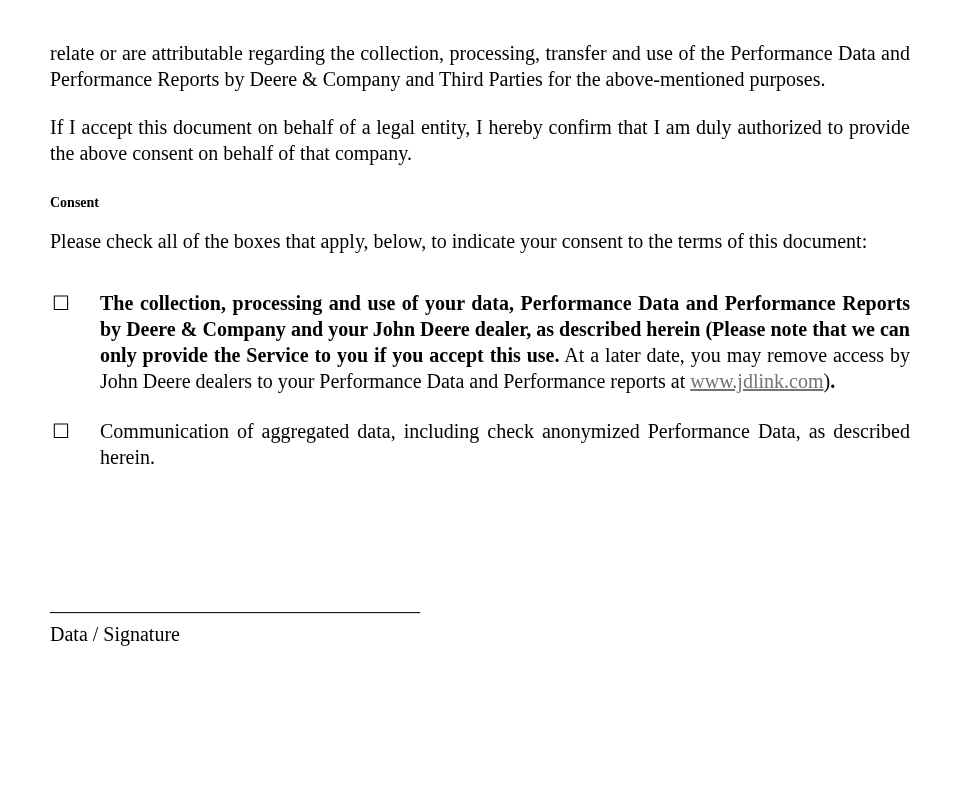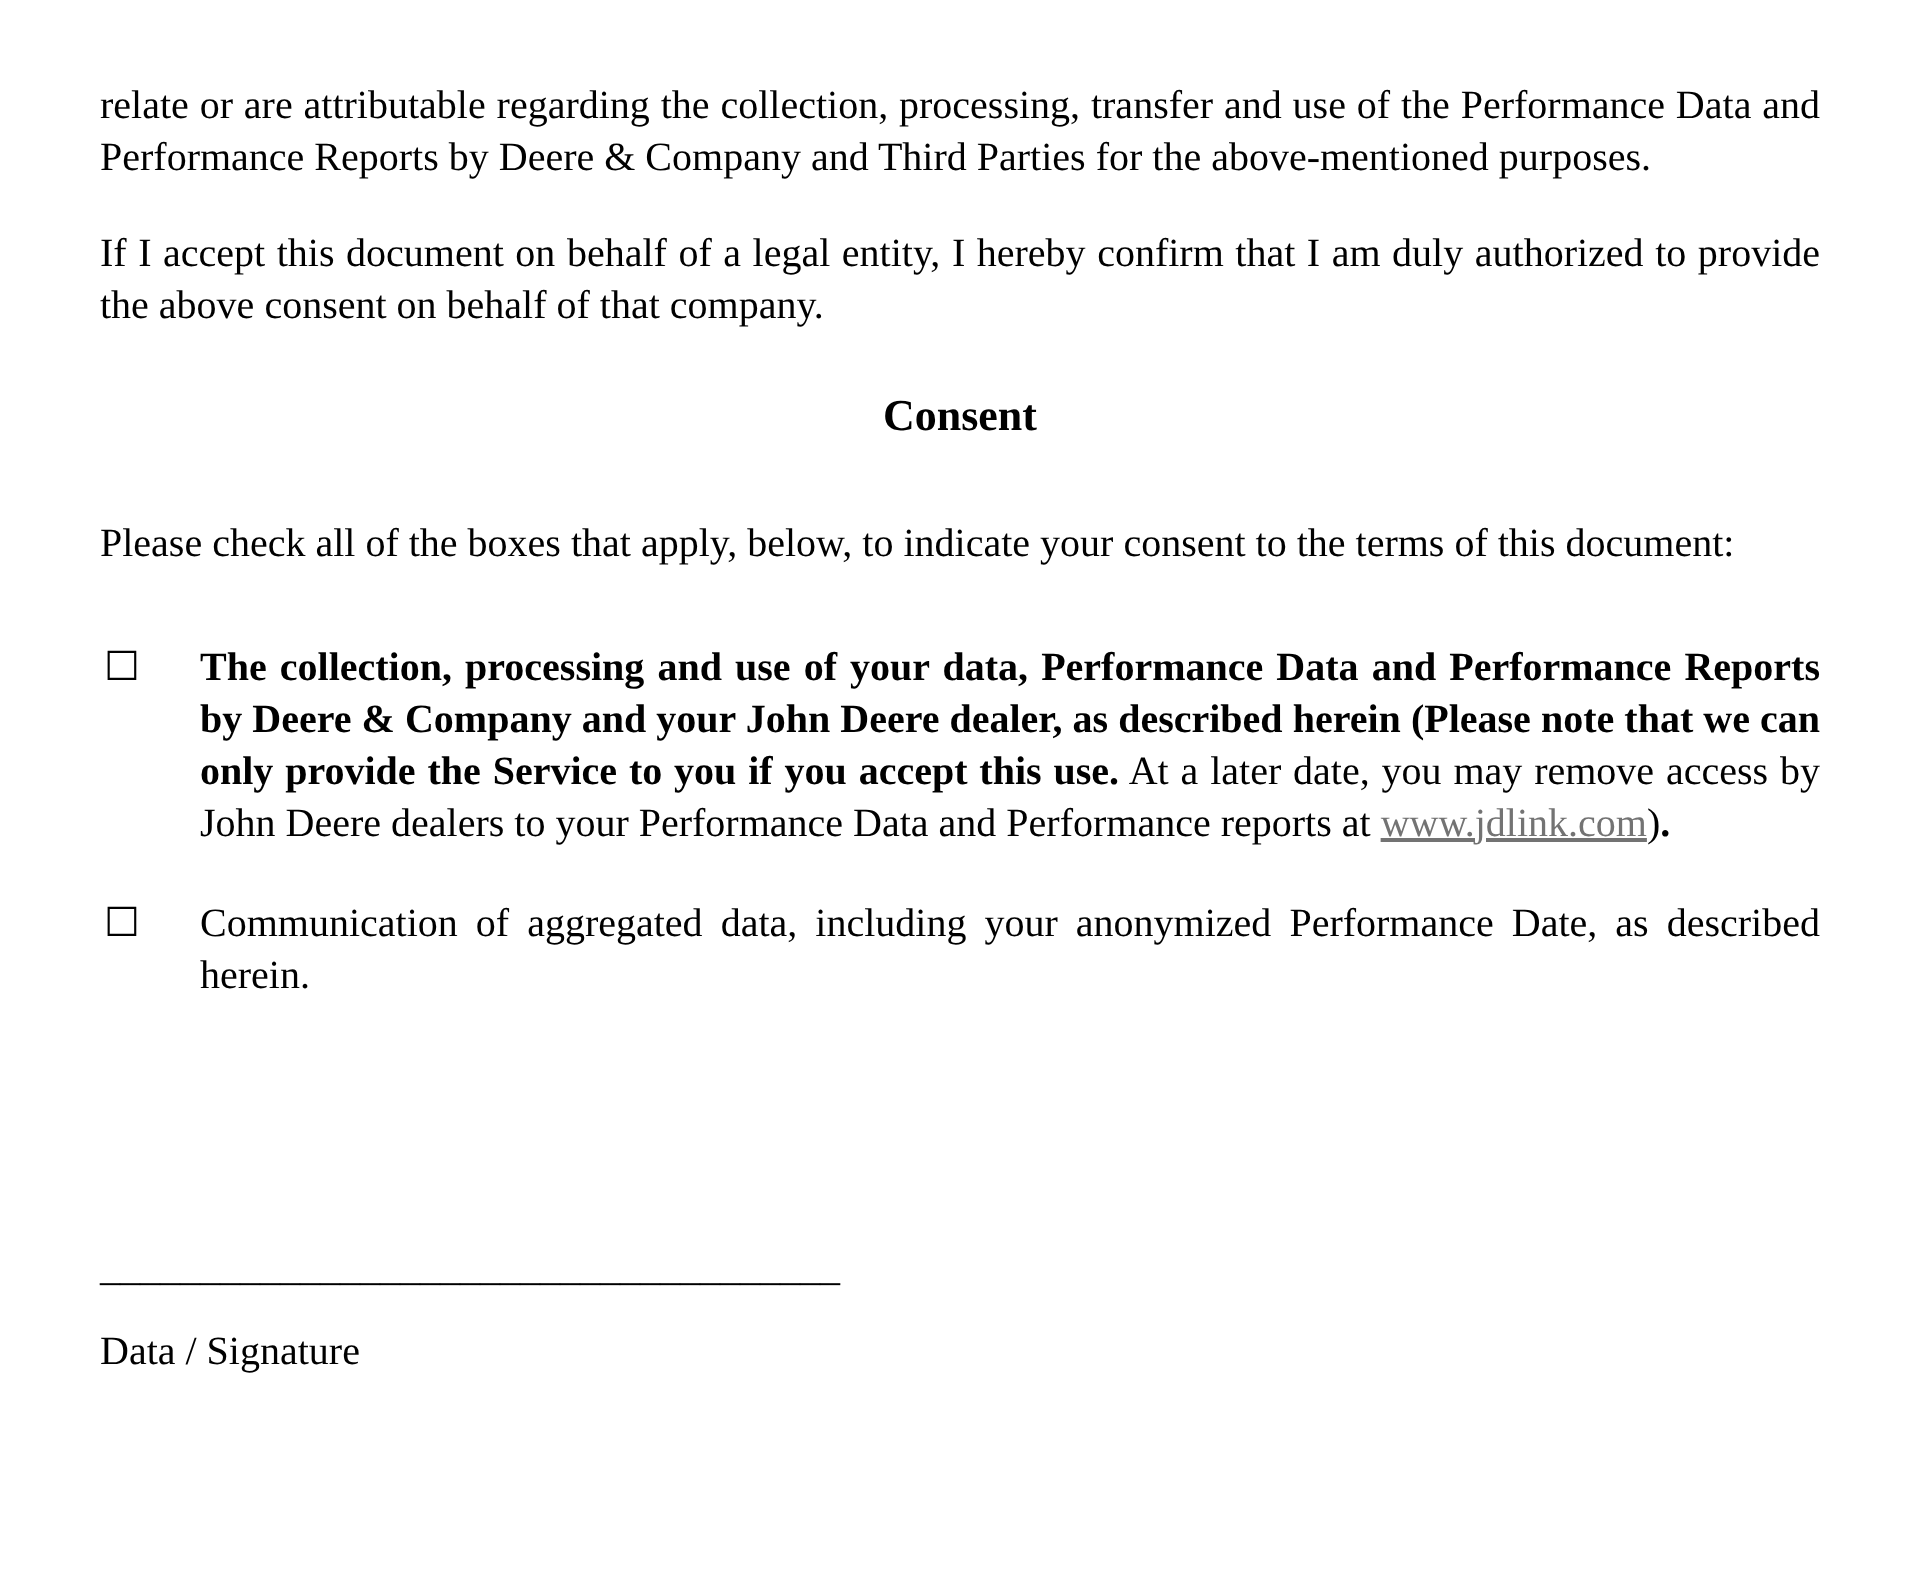--- a/index.html
+++ b/index.html
@@ -15,24 +15,23 @@
   }
   .para {
     text-align: justify;
     margin-bottom: 22px;
   }
   .bold {
     font-weight: normal;
   }
   .consent-heading {
     font-weight: bold;
-    text-align: center;
-    font-size: 22px;
+    font-size: 14px;
     margin-top: 28px;
-    margin-bottom: 36px;
+    margin-bottom: 16px;
   }
   .check-items {
     margin-top: 36px;
   }
   .check-row {
     display: flex;
     margin-bottom: 24px;
   }
   .check-box {
     flex: 0 0 48px;
@@ -49,21 +48,21 @@
     font-weight: bold;
   }
   .link {
     color: #737373;
     text-decoration: underline;
   }
   .sig-block {
     margin-top: 120px;
   }
   .sig-line {
-    margin-bottom: 16px;
+    margin-bottom: 5px;
   }
 </style>
 </head>
 <body>
 
 <div class="para bold">relate or are attributable regarding the collection, processing, transfer and use of the Performance Data and Performance Reports by Deere &amp; Company and Third Parties for the above-mentioned purposes.</div>
 
 <div class="para bold">If I accept this document on behalf of a legal entity, I hereby confirm that I am duly authorized to provide the above consent on behalf of that company.</div>
 
 <div class="consent-heading">Consent</div>
@@ -74,21 +73,21 @@
 
   <div class="check-row">
     <div class="check-box">☐</div>
     <div class="check-text">
       <span class="bold-part">The collection, processing and use of your data, Performance Data and Performance Reports by Deere &amp; Company and your John Deere dealer, as described herein (Please note that we can only provide the Service to you if you accept this use.</span><span> At a later date, you may remove access by John Deere dealers to your Performance Data and Performance reports at </span><span class="link">www.jdlink.com</span><span>)</span><span class="bold-part">.</span>
     </div>
   </div>
 
   <div class="check-row">
     <div class="check-box">☐</div>
-    <div class="check-text bold">Communication of aggregated data, including your anonymized Performance Date, as described herein.</div>
+    <div class="check-text bold">Communication of aggregated data, including check anonymized Performance Data, as described herein.</div>
   </div>
 
 </div>
 
 <div class="sig-block">
   <div class="sig-line">_____________________________________</div>
   <div>Data / Signature</div>
 </div>
 
 </body></html>

